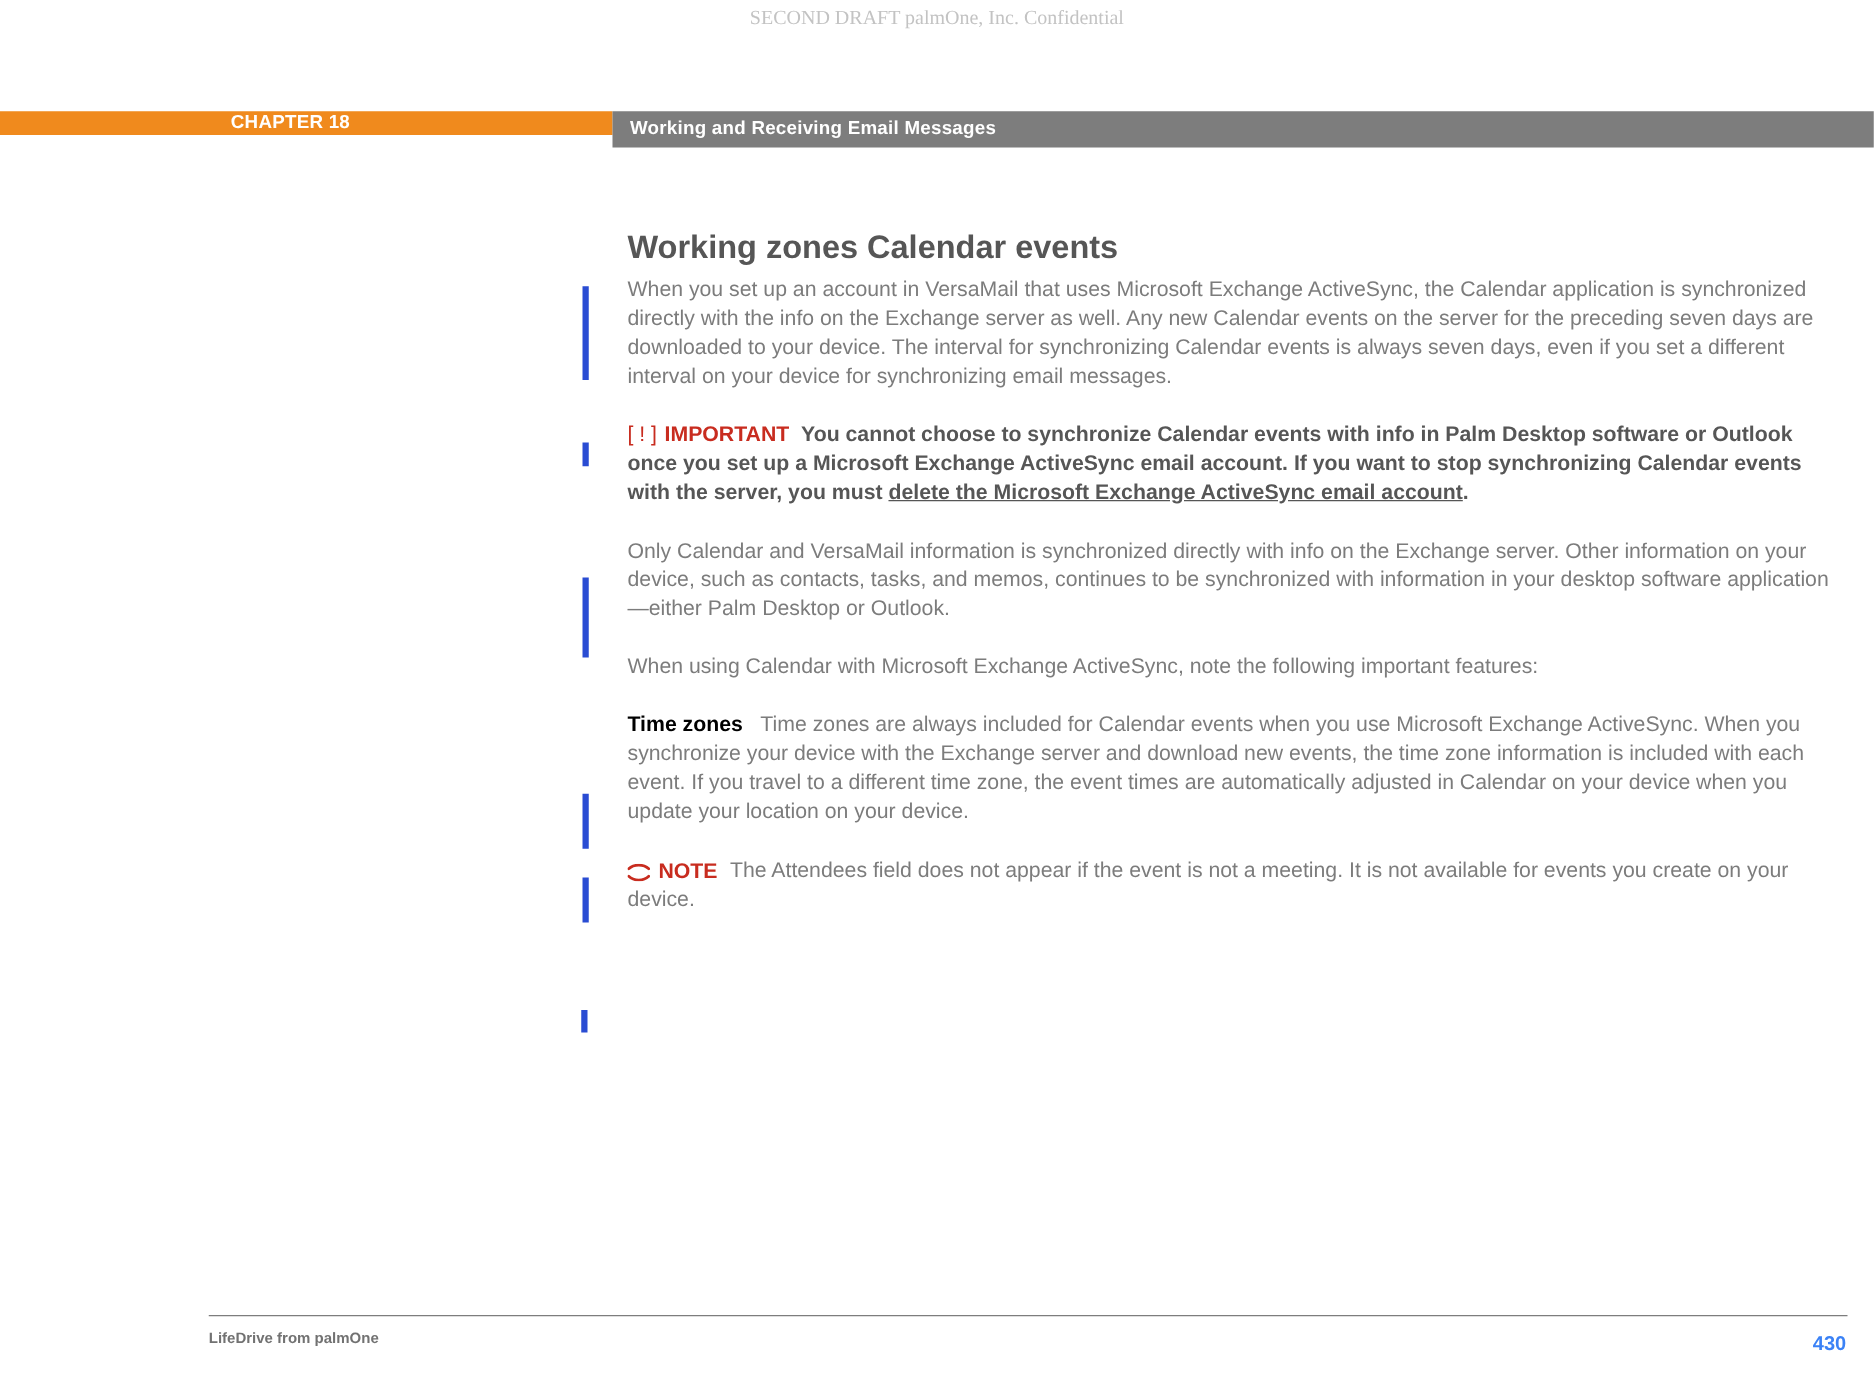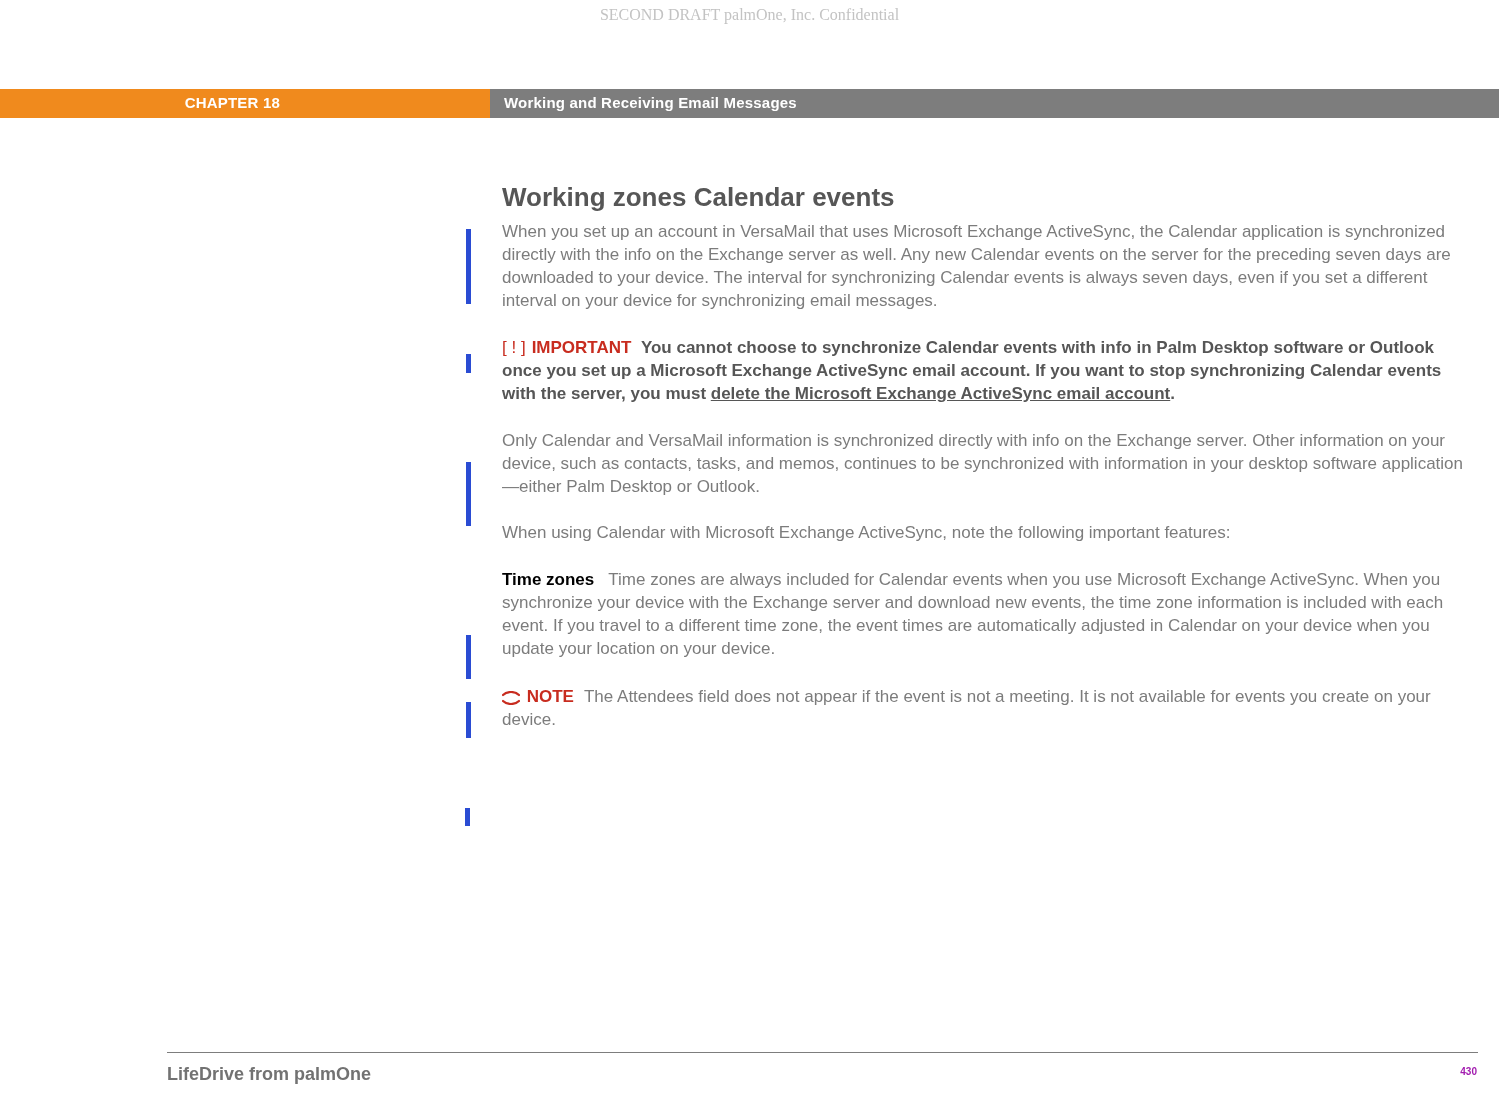--- a/index.html
+++ b/index.html
@@ -24,21 +24,21 @@
     color: #c3c3c3;
     font-family: Liberation Serif, serif;
   }
   .left-col {
     position: absolute;
     left: 0;
     top: 89px;
     width: 490px;
   }
   .chapter-bar {
-    height: 29px;
+    height: 19px;
     background: #f08a1d;
     color: #fff;
     font-weight: bold;
     font-size: 15px;
     display: flex;
     align-items: center;
     justify-content: flex-end;
     padding-right: 210px;
     letter-spacing: 0.2px;
   }
@@ -114,29 +114,29 @@
     top: 1052px;
     width: 1311px;
     border-top: 1px solid #7d7d7d;
   }
   .footer-left {
     position: absolute;
     left: 167px;
     top: 1062px;
     font-weight: bold;
     color: #727272;
-    font-size: 18px;
+    font-size: 12px;
   }
   .footer-right {
     position: absolute;
     right: 22px;
     top: 1065px;
     font-weight: bold;
-    color: #a21caf;
-    font-size: 10px;
+    color: #3b82f6;
+    font-size: 16px;
   }
 </style>
 </head>
 <body>
 
 <div class="top-wm">SECOND DRAFT palmOne, Inc.  Confidential</div>
 
 <div class="left-col">
   <div class="chapter-bar">
     <span>CHAPTER 18</span>

